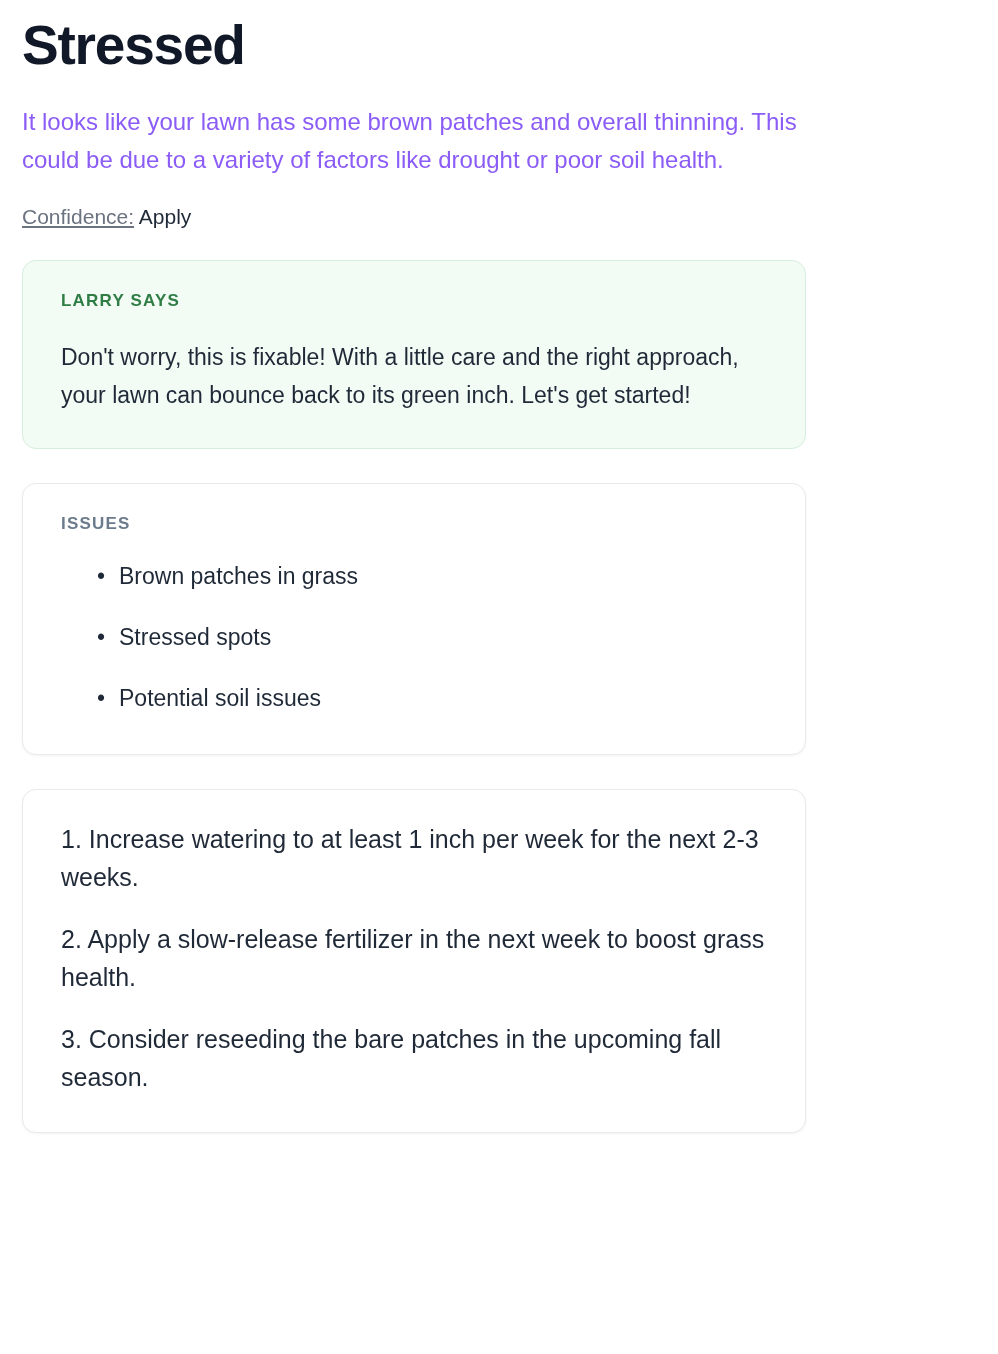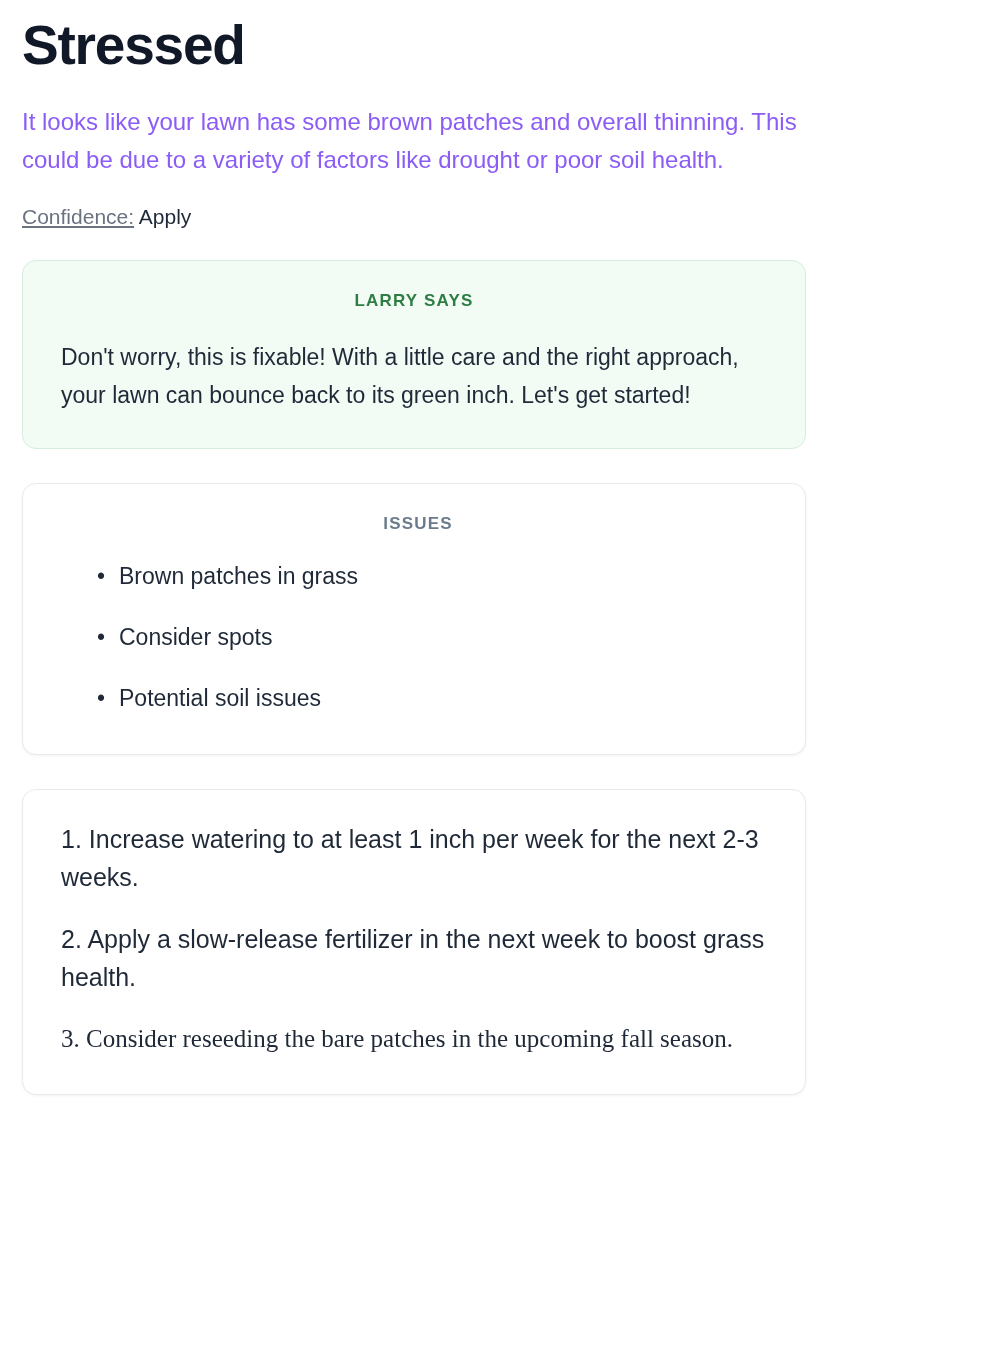--- a/index.html
+++ b/index.html
@@ -61,21 +61,20 @@
     border: 1px solid #e8eaee;
     box-shadow: 0 1px 3px rgba(16,24,40,0.05);
     padding: 30px 30px 36px 38px;
   }
   .section-label {
     font-size: 17px;
     font-weight: 700;
     letter-spacing: 1.2px;
     text-transform: uppercase;
     margin: 0 0 28px 0;
-    text-align: center;
   }
   .label-larry { color: #2f7d45; }
   .label-muted { color: #6b7b8c; }
   .larry-text {
     font-size: 23px;
     line-height: 1.62;
     color: #1f2937;
     margin: 0;
   }
   ul.issues {
@@ -99,21 +98,21 @@
     color: #1f2937;
     font-size: 23px;
     line-height: 1.3;
   }
   .action {
     font-size: 25px;
     line-height: 1.52;
     color: #1f2937;
     margin: 0 0 24px 0;
   }
-  .action:last-child { margin-bottom: 0; font-family: Liberation Serif, serif; }
+  .action:last-child { margin-bottom: 0; }
 </style>
 </head>
 <body>
 
 <div class="page">
 
   <h1 class="title">Stressed</h1>
 
   <p class="summary">It looks like your lawn has some brown patches and overall thinning. This could be due to a variety of factors like drought or poor soil health.</p>
 
@@ -129,21 +128,21 @@
 
   <section class="card card-plain">
     <div class="section-label label-muted">ISSUES</div>
     <ul class="issues">
       <li>
         <span class="bullet">•</span>
         <span>Brown patches in grass</span>
       </li>
       <li>
         <span class="bullet">•</span>
-        <span>Consider spots</span>
+        <span>Stressed spots</span>
       </li>
       <li>
         <span class="bullet">•</span>
         <span>Potential soil issues</span>
       </li>
     </ul>
   </section>
 
   <section class="card card-plain">
     <p class="action">1. Increase watering to at least 1 inch per week for the next 2-3 weeks.</p>

